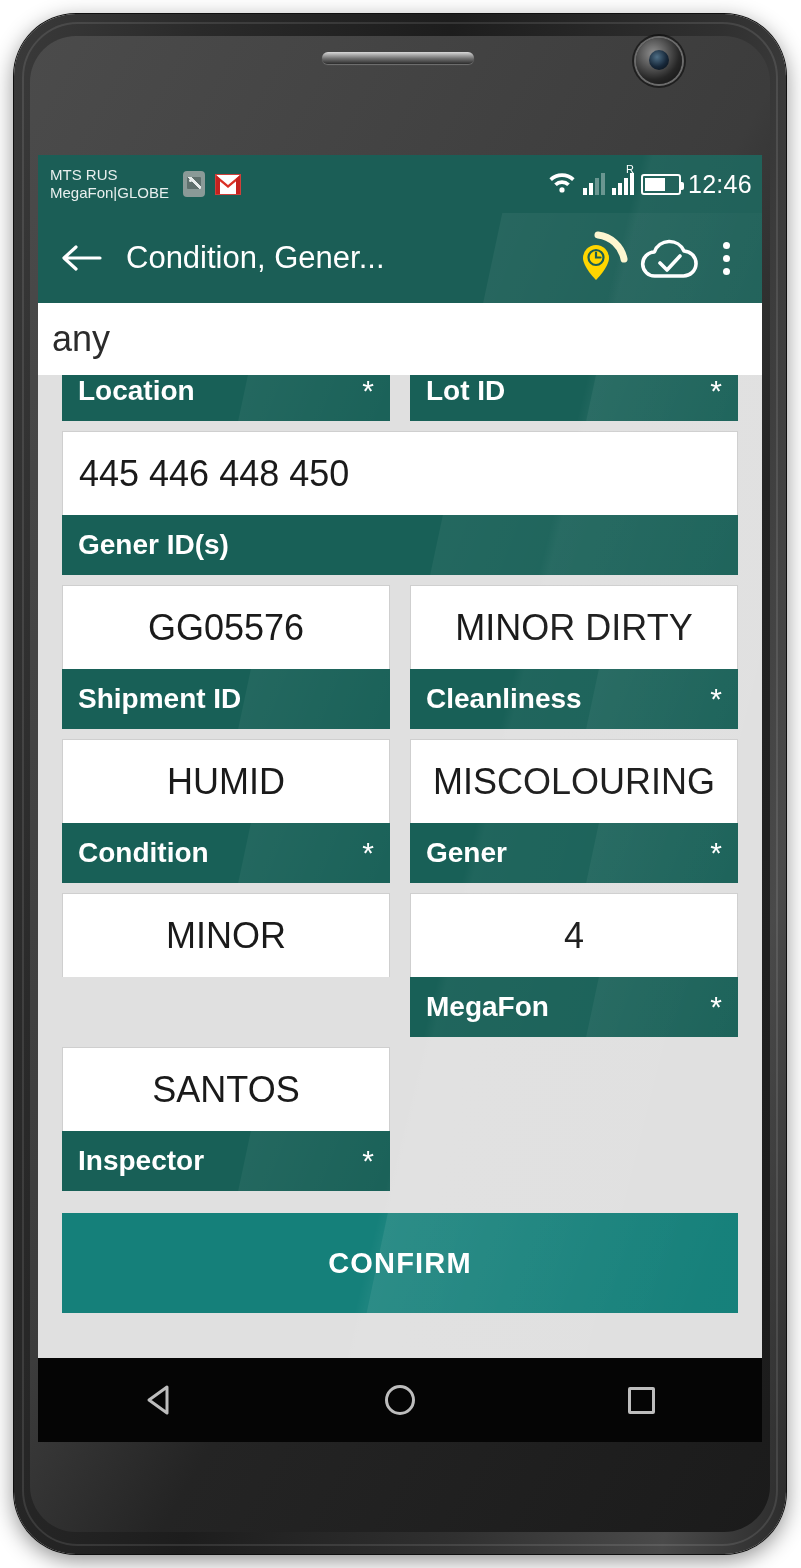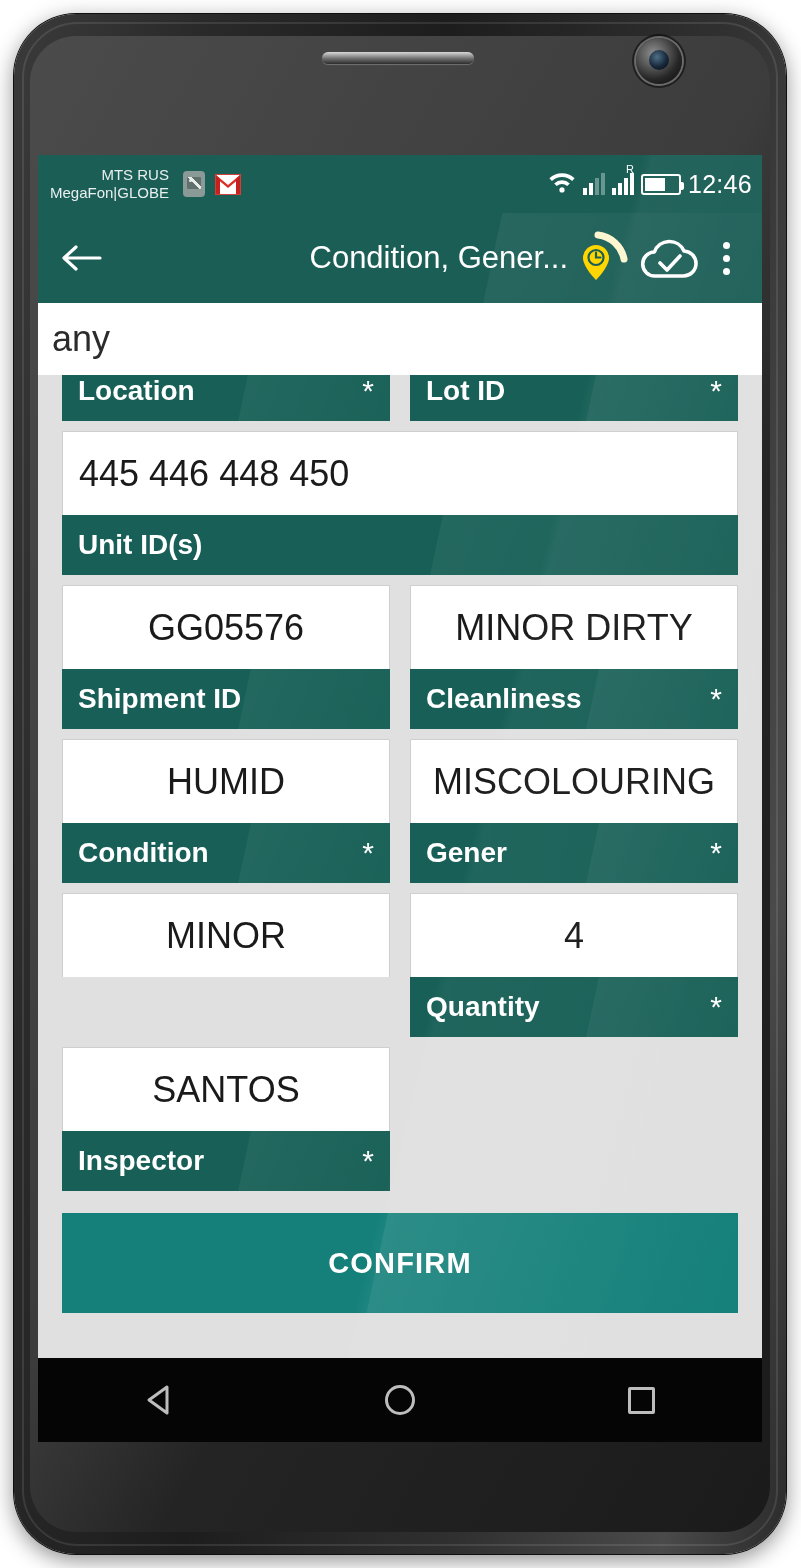--- a/index.html
+++ b/index.html
@@ -2,21 +2,21 @@
 <html><head>
 <meta charset="utf-8">
 <style>
   * { box-sizing: border-box; margin: 0; padding: 0; }
   html, body {
     width: 801px; height: 1568px;
     background: #ffffff;
     font-family: "Liberation Sans", sans-serif;
     overflow: hidden;
   }
-  #stage { position: relative; width: 701px; height: 1568px; background: #fff; text-align: right; }
+  #stage { position: relative; width: 701px; height: 1568px; background: #fff; }
 
   
   .phone-body {
     position: absolute; left: 14px; top: 14px;
     width: 772px; height: 1540px;
     border-radius: 62px;
     background: linear-gradient(100deg,#3a3a3a 0%,#2a2a2a 18%,#1d1d1d 42%,#303030 68%,#4a4a4a 88%,#2b2b2b 100%);
     box-shadow: 0 0 0 1px #101010, 0 6px 22px rgba(0,0,0,.45);
   }
   .phone-inner-ring {
@@ -294,21 +294,21 @@
             <span class="req">*</span>
           </div>
         </div>
       </div>
 
       <div class="row">
         <div class="field full">
           <div class="field-value left">445 446 448 450</div>
           <div class="field-label">
             <span class="glare"></span>
-            <span class="lbl-text">Unit ID(s)</span>
+            <span class="lbl-text">Gener ID(s)</span>
           </div>
         </div>
       </div>
 
       <div class="row">
         <div class="field">
           <div class="field-value">GG05576</div>
           <div class="field-label">
             <span class="glare"></span>
             <span class="lbl-text">Shipment ID</span>
@@ -344,21 +344,21 @@
       </div>
 
       <div class="row">
         <div class="field">
           <div class="field-value">MINOR</div>
         </div>
         <div class="field">
           <div class="field-value">4</div>
           <div class="field-label">
             <span class="glare"></span>
-            <span class="lbl-text">Quantity</span>
+            <span class="lbl-text">MegaFon</span>
             <span class="req">*</span>
           </div>
         </div>
       </div>
 
       <div class="row">
         <div class="field">
           <div class="field-value">SANTOS</div>
           <div class="field-label">
             <span class="glare"></span>

